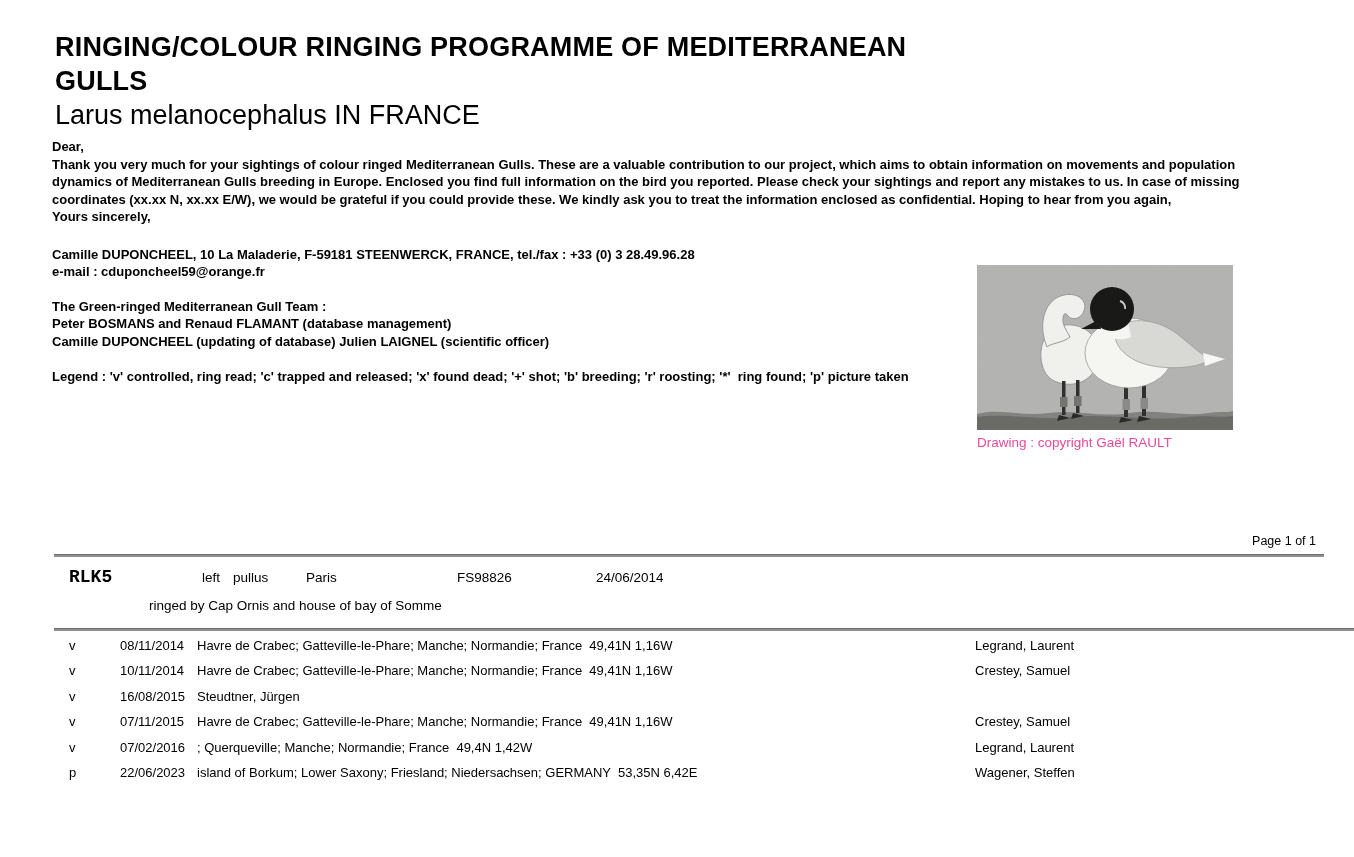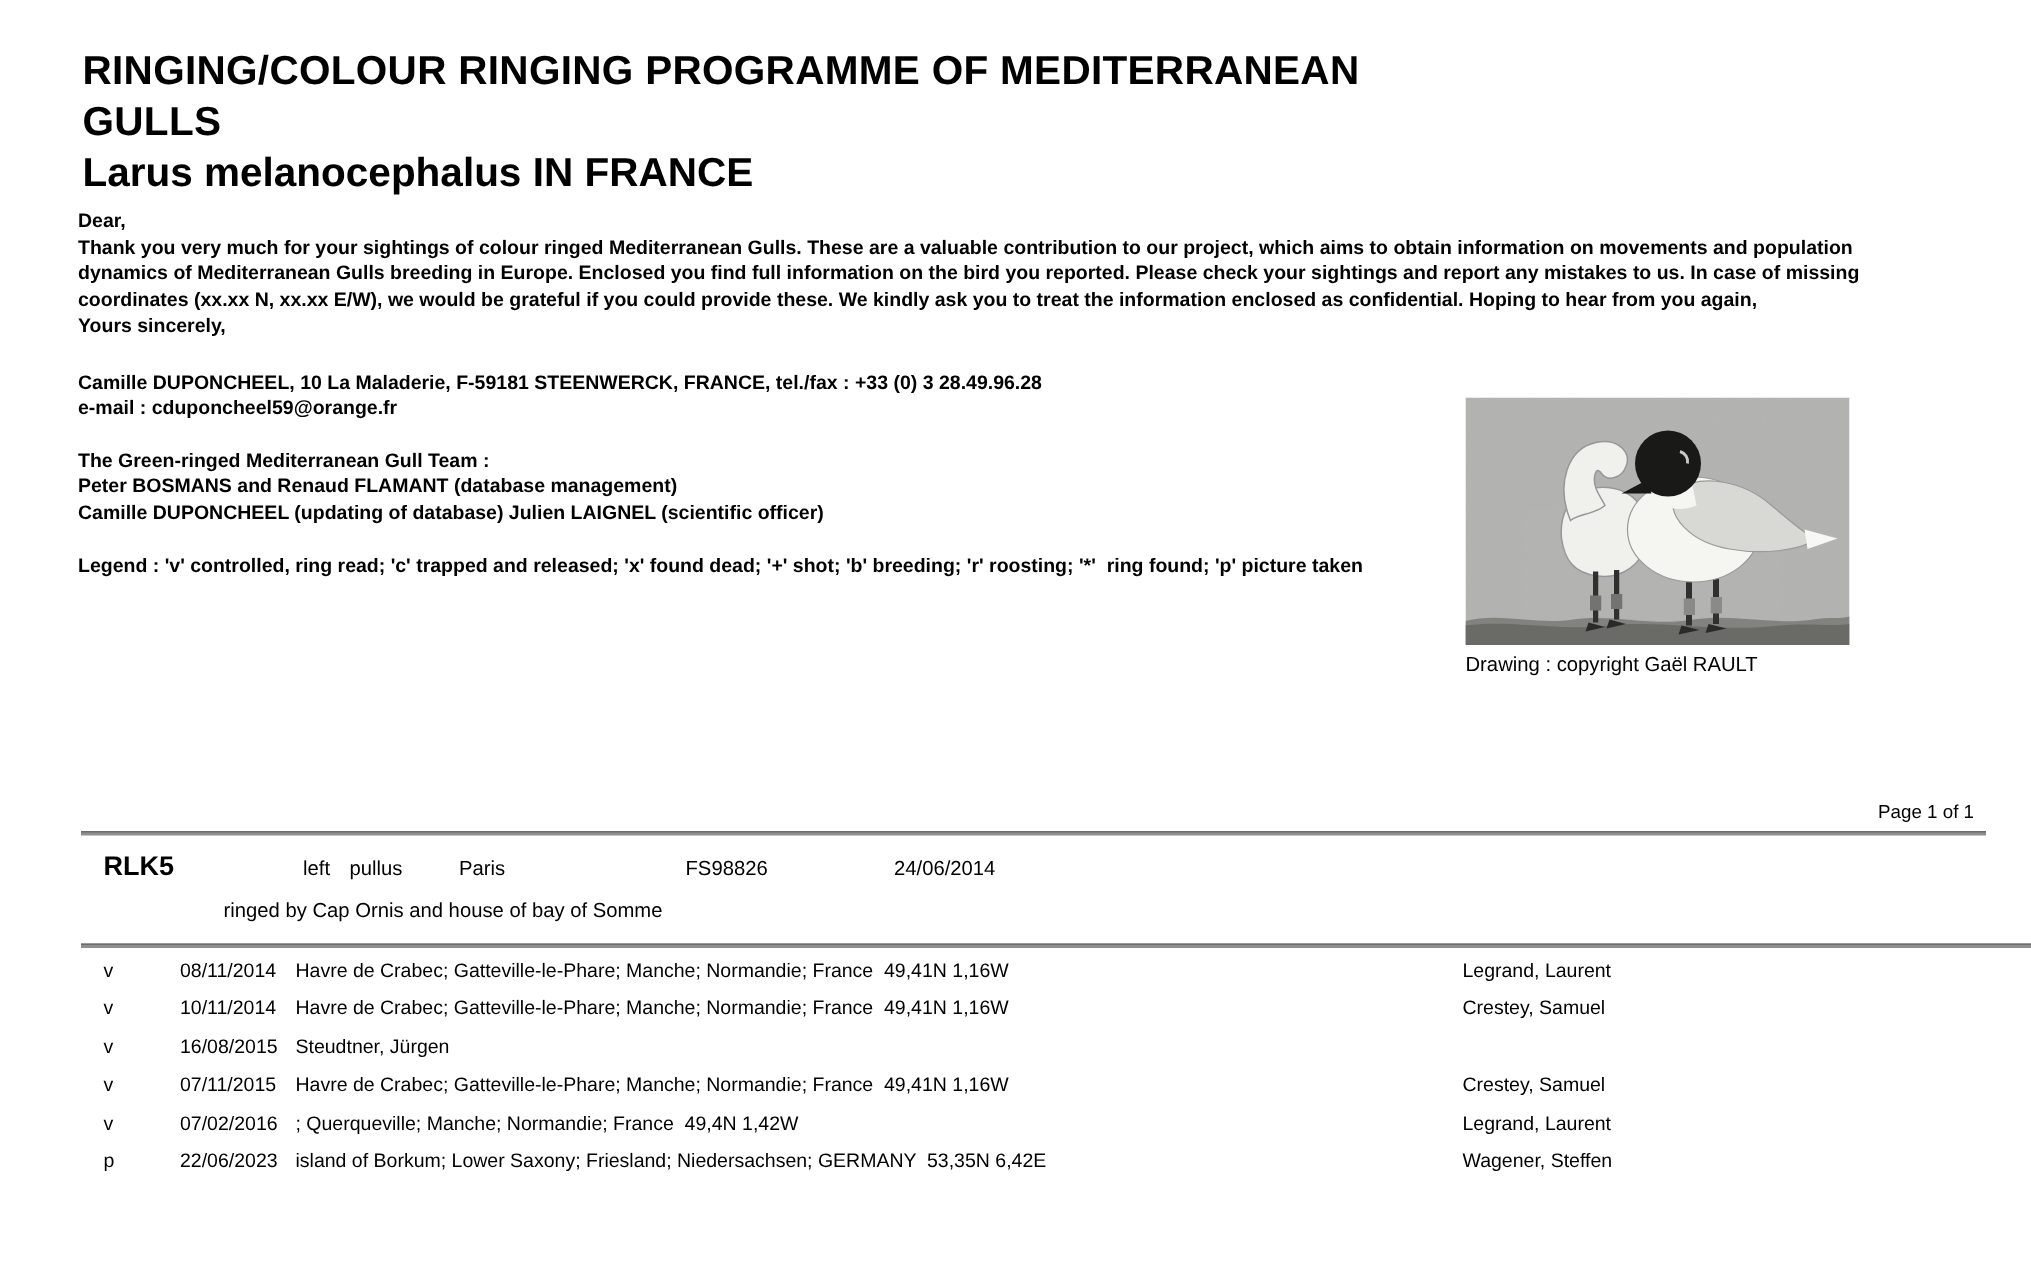--- a/index.html
+++ b/index.html
@@ -27,21 +27,21 @@
   }
   .heading h1 {
     font-size: 27px;
     line-height: 34px;
     font-weight: bold;
     letter-spacing: 0.2px;
   }
   .heading .subtitle {
     font-size: 27px;
     line-height: 34px;
-    font-weight: bold;
+    font-weight: normal;
   }
 
   
   .letter {
     position: absolute;
     left: 52px;
     top: 138px;
     width: 1242px;
     font-size: 13px;
     line-height: 17.5px;
@@ -61,21 +61,21 @@
     left: 977px;
     top: 265px;
     width: 256px;
     z-index: 5;
   }
   .drawing svg { display: block; }
   .drawing .caption {
     margin-top: 5px;
     font-size: 13.5px;
     font-weight: normal;
-    color: #000000;
+    color: #ec4899;
   }
 
   
   .report {
     position: absolute;
     left: 54px;
     top: 533px;
     width: 1270px;
     font-size: 13.5px;
   }
@@ -92,21 +92,21 @@
   }
   .rule-top { margin-top: 5px; width: 1270px; }
   .rule-bottom { margin-top: 15px; width: 1305px; }
 
   .bird-row {
     display: flex;
     align-items: baseline;
     padding-left: 15px;
     margin-top: 10px;
   }
-  .bird-row .ring-code { width: 112px; font-size: 18px; font-weight: bold; }
+  .bird-row .ring-code { width: 112px; font-size: 18px; font-weight: bold; font-family: Liberation Mono, monospace; }
   .bird-row .leg      { width: 52px; padding-left: 21px; }
   .bird-row .age      { width: 73px; }
   .bird-row .scheme   { width: 151px; }
   .bird-row .metal    { width: 139px; }
   .bird-row .rdate    { width: 98px; }
   .bird-row .rplace   { flex: 1; white-space: pre; }
 
   .ringed-by {
     margin-top: 11px;
     padding-left: 95px;

